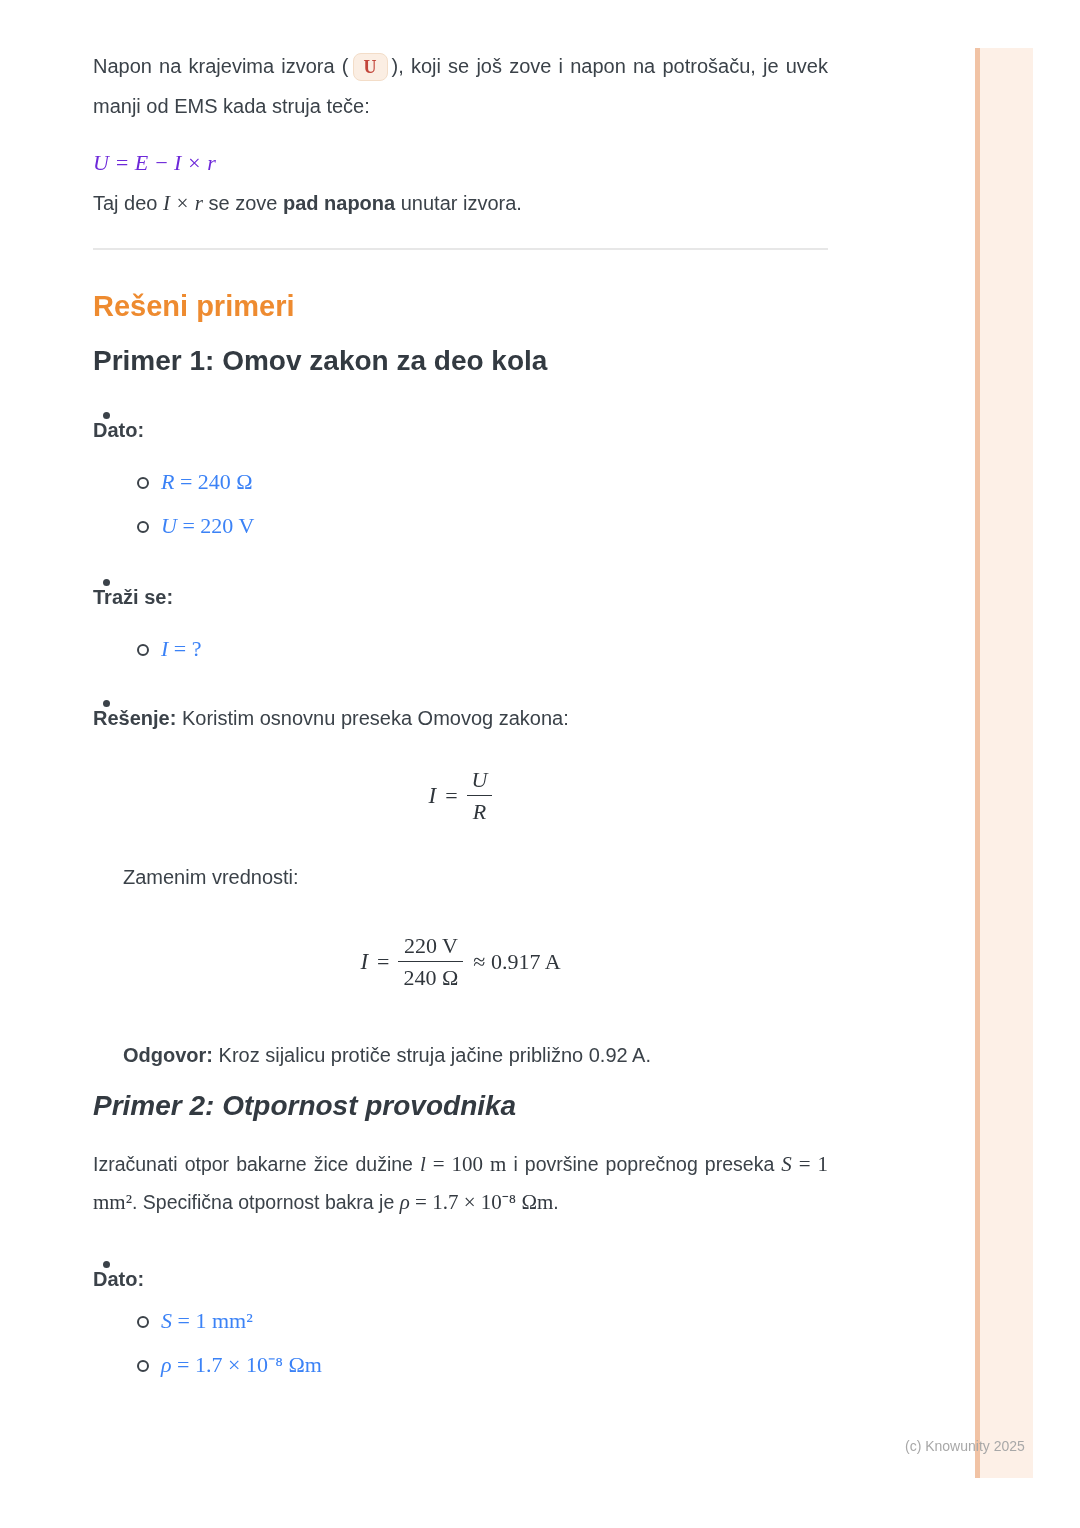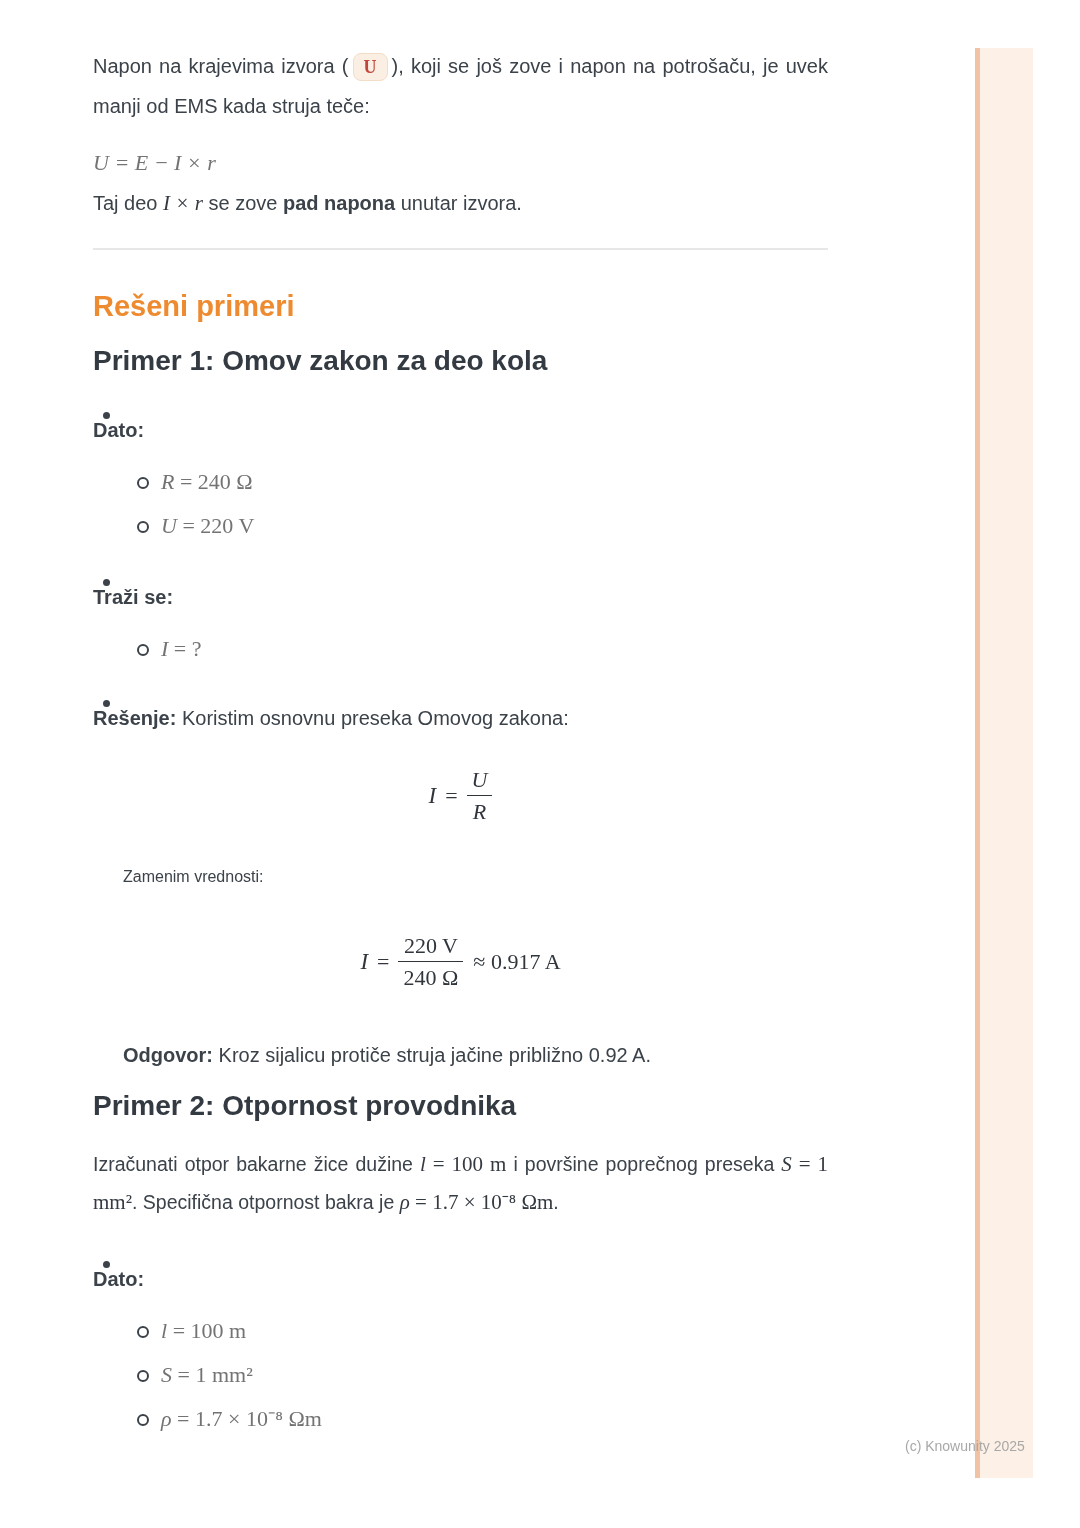--- a/index.html
+++ b/index.html
@@ -21,43 +21,43 @@
   p{margin:0;}
   .lead{font-size:20px;line-height:40px;text-align:justify;}
   .badge{
     display:inline-block;background:#fbeee3;border:1px solid #f3ddc8;border-radius:8px;
     padding:0 10px;margin:0 4px;font-family:"Liberation Serif",serif;
     color:#c2453a;font-size:18px;line-height:26px;font-weight:bold;
   }
   .math{font-family:"Liberation Serif",serif;color:#343a41;}
   .it{font-style:italic;text-align:center;}
   .formula-inline{margin-top:24px;font-family:"Liberation Serif",serif;
-    font-size:22px;line-height:26px;font-style:italic;color:#737373;}
+    font-size:22px;line-height:26px;font-style:italic;color:#6d28d9;}
   .note{margin-top:14px;font-size:20px;line-height:26px;}
   .note .math{font-size:21px;}
   .divider{border:none;border-top:2px solid #e7e7e7;margin:32px 0 0 0;}
   h2{margin:40px 0 16px 0;font-size:29px;line-height:32px;font-weight:bold;color:#ee8b30;}
   h3{margin:28px 0 0 0;font-size:28px;line-height:22px;font-weight:bold;color:#333a41;}
-  h3.second{}
+  h3.second{font-style:italic;}
   .problem{margin-top:28px;font-size:19.5px;line-height:38px;text-align:justify;}
   .problem .math{font-size:21px;}
 
   .li-top{display:flex;margin-top:32px;font-size:20px;line-height:22px;flex-direction:column;}
   .li-top .dot{flex:0 0 auto;width:7px;height:7px;border-radius:50%;
     background:#3b4249;margin:8px 13px 0 10px;}
   .li-top .lbl{font-weight:bold;}
   .li-sub{display:flex;margin-top:18px;font-size:22px;line-height:26px;
-    font-family:"Liberation Serif",serif;color:#737373;}
+    font-family:"Liberation Serif",serif;color:#3b82f6;}
   .li-sub .circ{flex:0 0 auto;width:8px;height:8px;border:2px solid #3b4249;
     border-radius:50%;margin:8px 12px 0 44px;box-sizing:content-box;}
   .li-sub.first{margin-top:28px;}
   .li-top.gap{margin-top:30px;}
 
   .indent{margin-left:30px;}
-  .sub-label{margin-top:40px;font-size:16px;line-height:24px;}
+  .sub-label{margin-top:40px;font-size:20px;line-height:24px;}
   .answer{margin-top:52px;font-size:20px;line-height:24px;}
   .answer .lbl{font-weight:bold;}
 
   .formula-display{display:flex;justify-content:center;align-items:center;
     margin-top:38px;font-family:"Liberation Serif",serif;font-size:22px;color:#30363c;}
   .formula-display.second{margin-top:44px;}
   .formula-display .lhs{font-style:italic;font-size:23px;margin-right:9px;}
   .formula-display .eq{margin-right:9px;}
   .frac{display:inline-flex;flex-direction:column;text-align:center;}
   .frac .num,.frac .den{padding:0 5px;line-height:26px;}
@@ -138,24 +138,20 @@
   <p class="answer indent"><span class="lbl">Odgovor:</span><span> Kroz sijalicu protiče struja jačine približno 0.92 A.</span></p>
 
   <h3 class="second">Primer 2: Otpornost provodnika</h3>
 
   <p class="problem"><span>Izračunati otpor bakarne žice dužine </span><span class="math"><span class="it">l</span><span> = 100 m</span></span><span> i površine poprečnog preseka </span><span class="math"><span class="it">S</span><span> = 1 mm²</span></span><span>. Specifična otpornost bakra je </span><span class="math"><span class="it">ρ</span><span> = 1.7 × 10⁻⁸ Ωm</span></span><span>.</span></p>
 
   <div class="li-top">
     <span class="dot"></span>
     <span class="lbl">Dato:</span>
   </div>
-  <div class="li-sub first">
-    <span class="circ"></span>
-    <span><span class="it">l</span><span> = 100 m</span></span>
-  </div>
   <div class="li-sub">
     <span class="circ"></span>
     <span><span class="it">S</span><span> = 1 mm²</span></span>
   </div>
   <div class="li-sub">
     <span class="circ"></span>
     <span><span class="it">ρ</span><span> = 1.7 × 10⁻⁸ Ωm</span></span>
   </div>
 
 </div>

